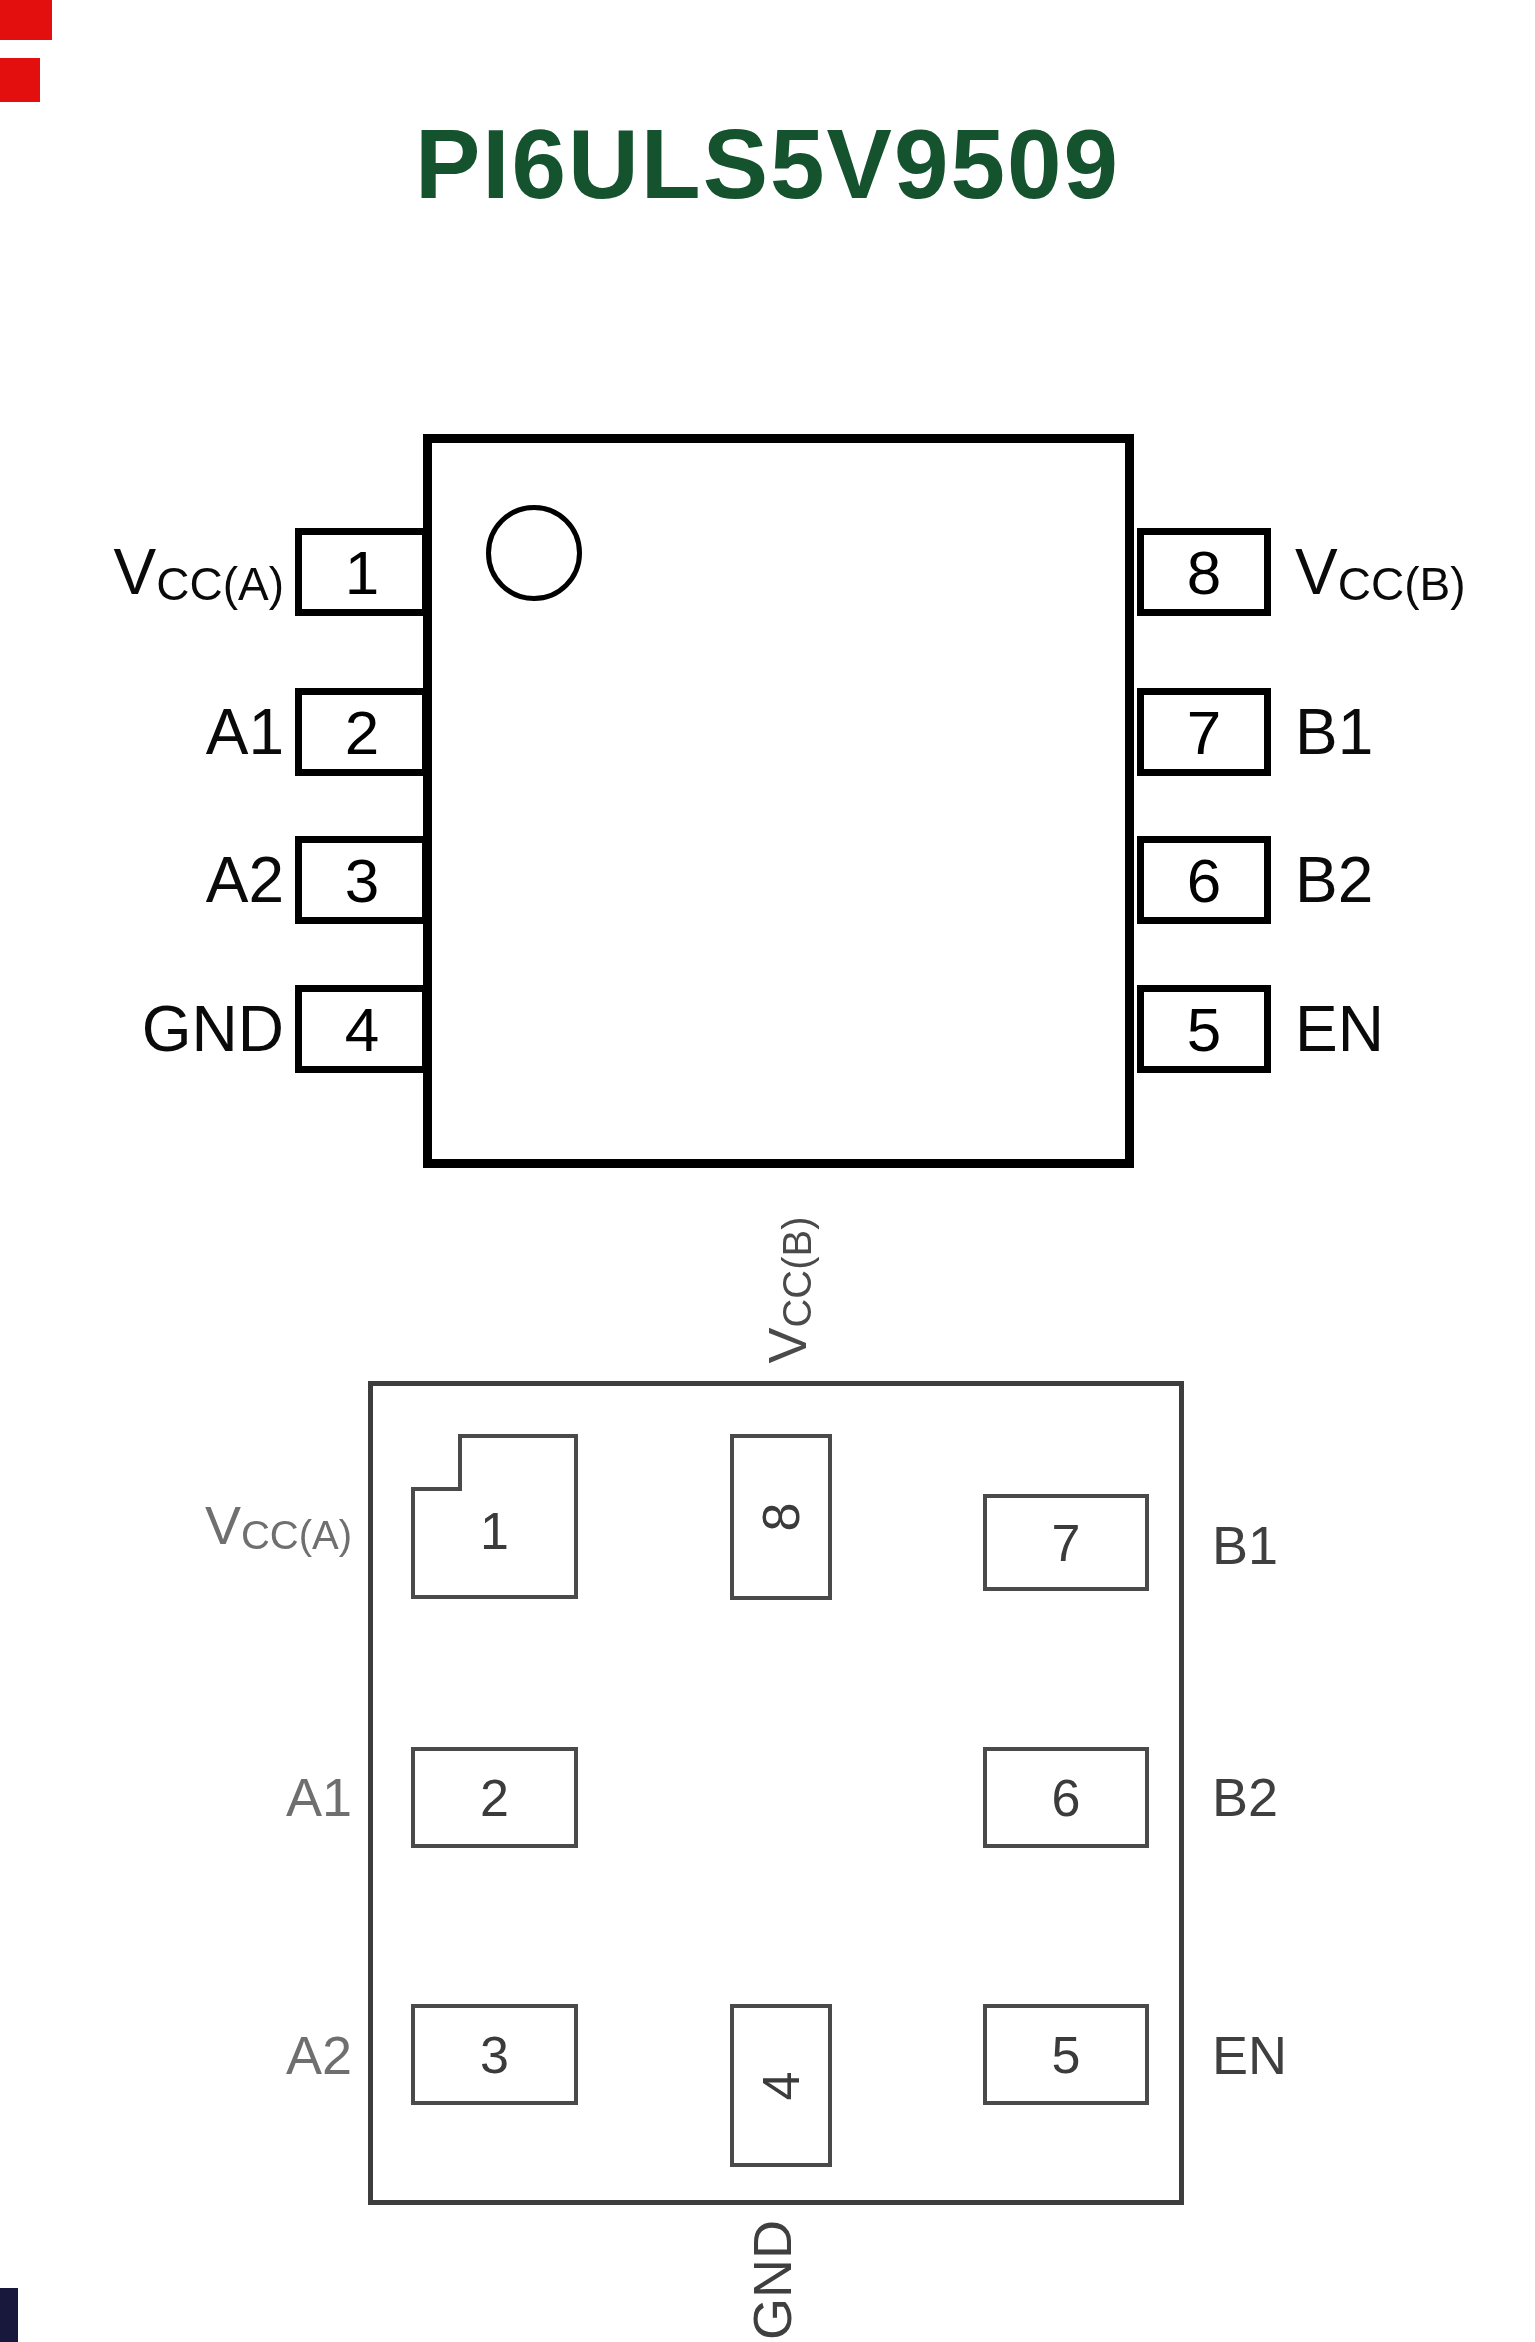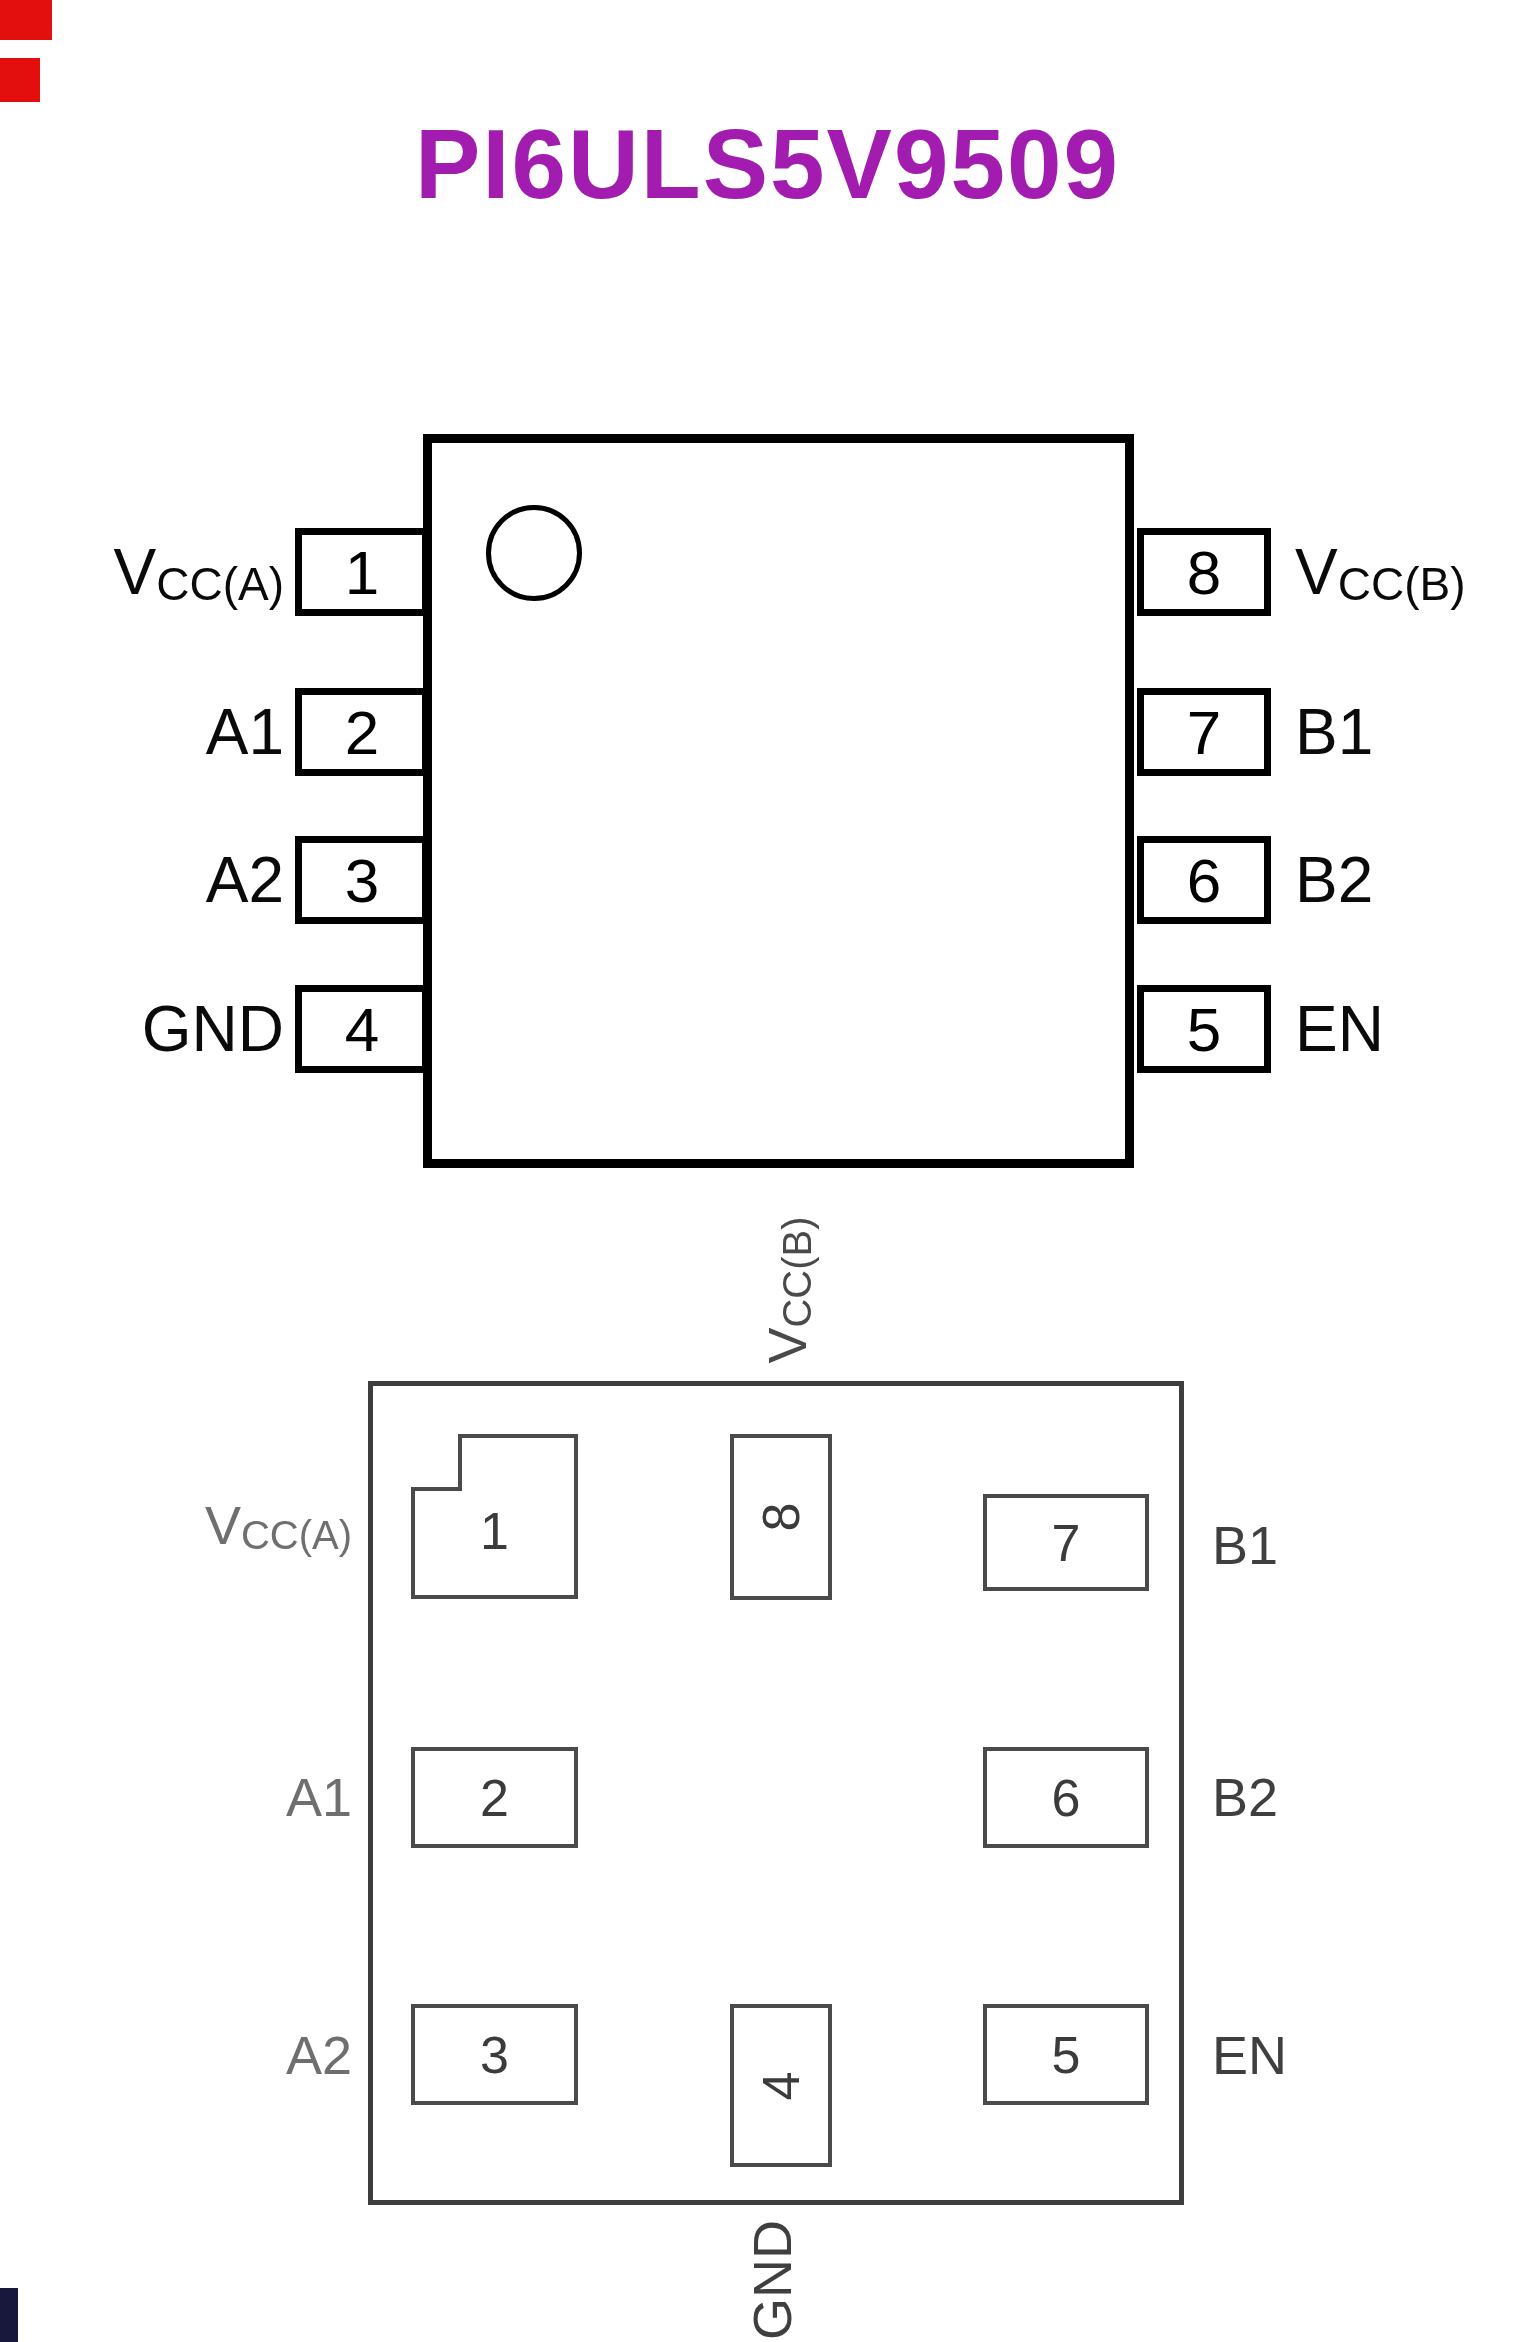--- a/index.html
+++ b/index.html
@@ -7,21 +7,21 @@
   body {
     width:1535px; height:2342px;
     font-family:"Liberation Sans", sans-serif;
     position:relative; overflow:hidden; color:#000;
   }
 
   
   .title {
     position:absolute; left:0; top:108px; width:1535px;
     text-align:center; font-size:98px; font-weight:bold;
-    letter-spacing:2px; color:#a21caf;
+    letter-spacing:2px; color:#14532d;
   }
 
   
   .artifact { position:absolute; }
   .red-a  { left:0; top:0;     width:52px; height:40px; background:#e30e0e; }
   .red-b  { left:0; top:58px;  width:40px; height:44px; background:#e30e0e; }
   .navy-a { left:0; top:2288px; width:18px; height:54px; background:#18183d; }
   .dot-a  { left:1056px; top:779px; width:9px; height:9px; background:#9aa4c4; border-radius:2px; }
 
   

